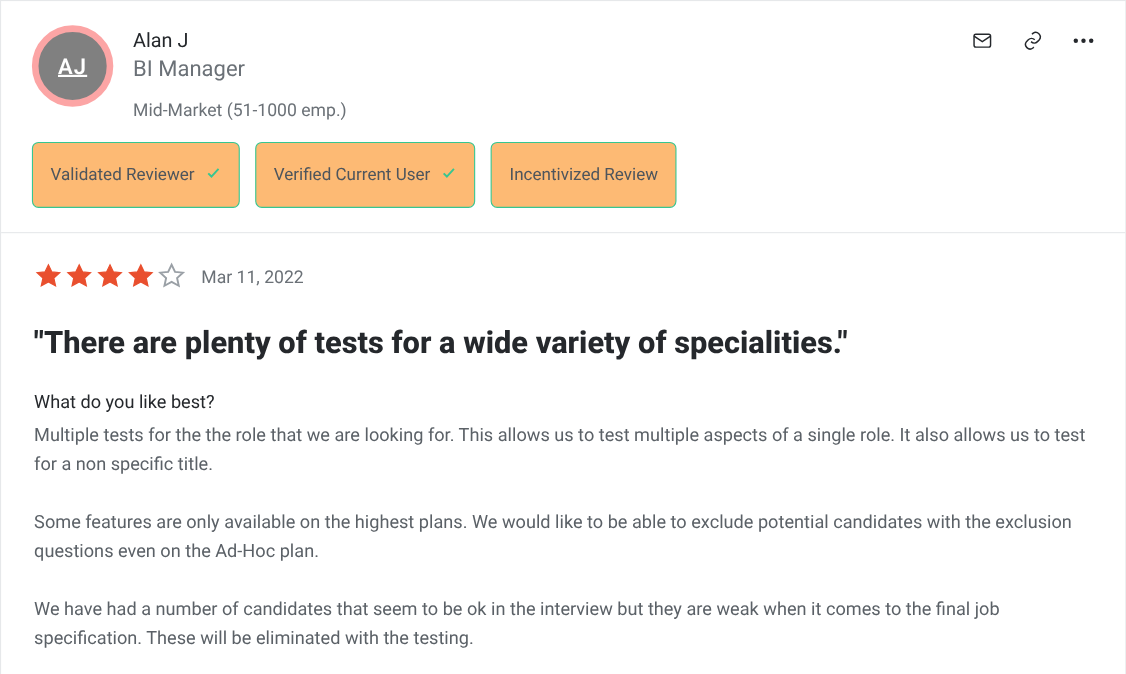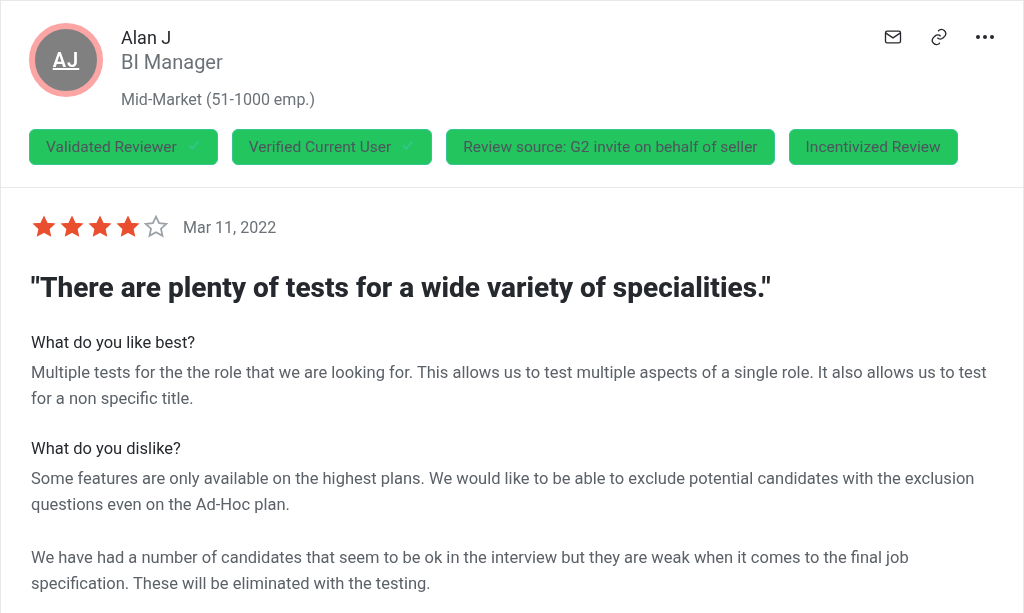--- a/index.html
+++ b/index.html
@@ -38,25 +38,25 @@
   .dots span { width: 4px; height: 4px; background: #25282c; border-radius: 50%; }
 
   .badges {
     display: flex; flex-wrap: wrap; gap: 14px;
     padding: 20px 28px 22px 28px;
     border-bottom: 1px solid #e6e8ea;
   }
   .badge {
     border: 1px solid #36c691;
     border-radius: 6px;
-    padding: 8px 16px;
+    padding: 20px 16px;
     font-size: 15.5px;
     color: #4e555c;
     display: inline-flex; align-items: center; gap: 10px;
-    background: #22c55e;
+    background: #fdba74;
   }
   .check {
     color: #36c691;
     font-weight: 800;
   }
   .check svg { width: 14px; height: 14px; stroke: #36c691; stroke-width: 3; fill: none; }
 
   .body { padding: 26px 30px 30px 30px; }
   .rating-row { display: flex; align-items: center; gap: 14px; margin-bottom: 30px; }
   .stars { display: flex; gap: 2px; }
@@ -120,23 +120,20 @@
             <polyline points="4 13 9 18 20 6"></polyline>
           </svg></span>
     </div>
     <div class="badge">
       <span>Verified Current User</span>
       <span class="check"><svg viewBox="0 0 24 24">
             <polyline points="4 13 9 18 20 6"></polyline>
           </svg></span>
     </div>
     <div class="badge">
-      <span>Review source: G2 invite on behalf of seller</span>
-    </div>
-    <div class="badge">
       <span>Incentivized Review</span>
     </div>
   </div>
 
   <div class="body">
     <div class="rating-row">
       <div class="stars" id="stars">
           <svg viewBox="0 0 24 24" class="star full">
             <path d="M12 2.5l2.9 6 6.6.6-4.9 4.5 1.4 6.5L12 16.9 6 20.1l1.4-6.5L2.5 9.1l6.6-.6L12 2.5z"></path>
           </svg>
@@ -154,19 +151,18 @@
           </svg>
         </div>
       <div class="date">Mar 11, 2022</div>
     </div>
 
     <h2 class="title">"There are plenty of tests for a wide variety of specialities."</h2>
 
     <div class="q">What do you like best?</div>
     <div class="a">Multiple tests for the the role that we are looking for. This allows us to test multiple aspects of a single role. It also allows us to test for a non specific title.</div>
 
-    <div class="q">What do you dislike?</div>
     <div class="a">Some features are only available on the highest plans. We would like to be able to exclude potential candidates with the exclusion questions even on the Ad-Hoc plan.</div>
 
     <div class="a last">We have had a number of candidates that seem to be ok in the interview but they are weak when it comes to the final job specification. These will be eliminated with the testing.</div>
   </div>
 
 </div>
 
 </body></html>

